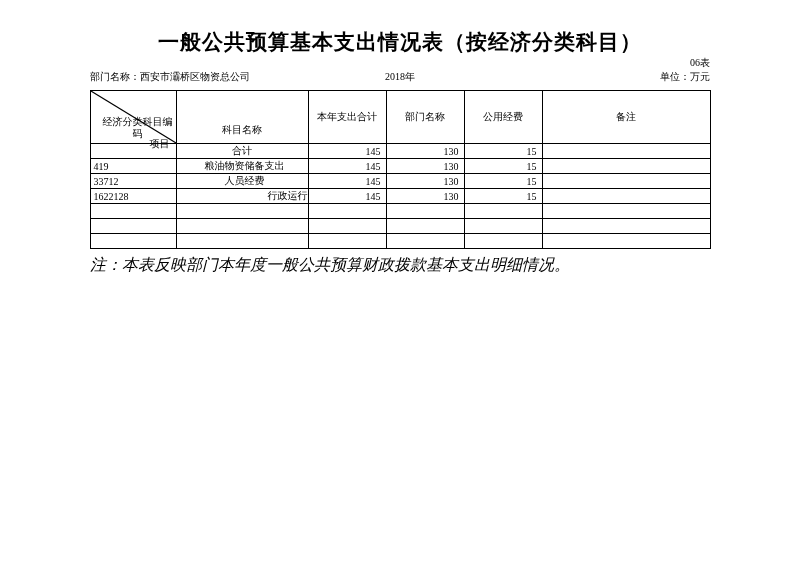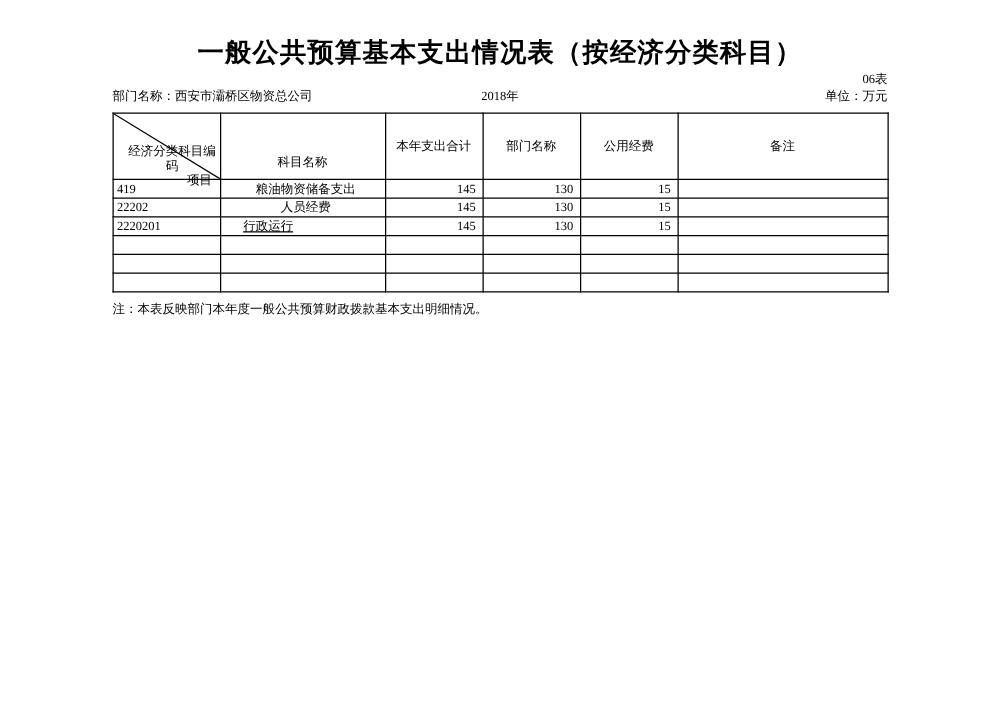--- a/index.html
+++ b/index.html
@@ -123,38 +123,38 @@
   }
   .c-code {
     text-align: left;
     padding-left: 3px !important;
   }
   .c-name {
     text-align: center;
     padding-left: 5px !important;
   }
   .c-name-indent1 {
-    text-align: left;
+    text-align: right;
     padding-left: 18px !important;
-    text-decoration: underline;
   }
   .c-name-total {
     text-align: center;
   }
   .c-num {
     text-align: right;
     padding-right: 5px !important;
   }
   .empty-row td {
     height: 14px;
   }
   .note {
     width: 620px;
     margin: 6px auto 0 auto;
-    font-size: 10px;
+    font-size: 16px;
+    font-style: italic;
   }
 </style>
 </head>
 <body>
 
 <div class="page">
 
   <div class="title">一般公共预算基本支出情况表（按经济分类科目）</div>
 
   <div class="meta-row">
@@ -184,37 +184,45 @@
         </th>
         <th class="hdr-name">科目名称</th>
         <th class="hdr-center">本年支出合计</th>
         <th class="hdr-center">部门名称</th>
         <th class="hdr-center">公用经费</th>
         <th class="hdr-center">备注</th>
       </tr>
     </thead>
     <tbody>
         <tr class="row-cell">
+          <td class="row-cell c-code"></td>
+          <td class="row-cell c-name-total">合计</td>
+          <td class="row-cell c-num">145</td>
+          <td class="row-cell c-num">130</td>
+          <td class="row-cell c-num">15</td>
+          <td class="row-cell c-name"></td>
+        </tr>
+        <tr class="row-cell">
           <td class="row-cell c-code">419</td>
           <td class="row-cell c-name">粮油物资储备支出</td>
           <td class="row-cell c-num">145</td>
           <td class="row-cell c-num">130</td>
           <td class="row-cell c-num">15</td>
           <td class="row-cell c-name"></td>
         </tr>
         <tr class="row-cell">
-          <td class="row-cell c-code">22202</td>
+          <td class="row-cell c-code">33712</td>
           <td class="row-cell c-name">人员经费</td>
           <td class="row-cell c-num">145</td>
           <td class="row-cell c-num">130</td>
           <td class="row-cell c-num">15</td>
           <td class="row-cell c-name"></td>
         </tr>
         <tr class="row-cell">
-          <td class="row-cell c-code">2220201</td>
+          <td class="row-cell c-code">1622128</td>
           <td class="row-cell c-name-indent1">行政运行</td>
           <td class="row-cell c-num">145</td>
           <td class="row-cell c-num">130</td>
           <td class="row-cell c-num">15</td>
           <td class="row-cell c-name"></td>
         </tr>
         <tr class="row-cell empty-row">
           <td class="row-cell c-code"></td>
           <td class="row-cell c-name"></td>
           <td class="row-cell c-num"></td>

